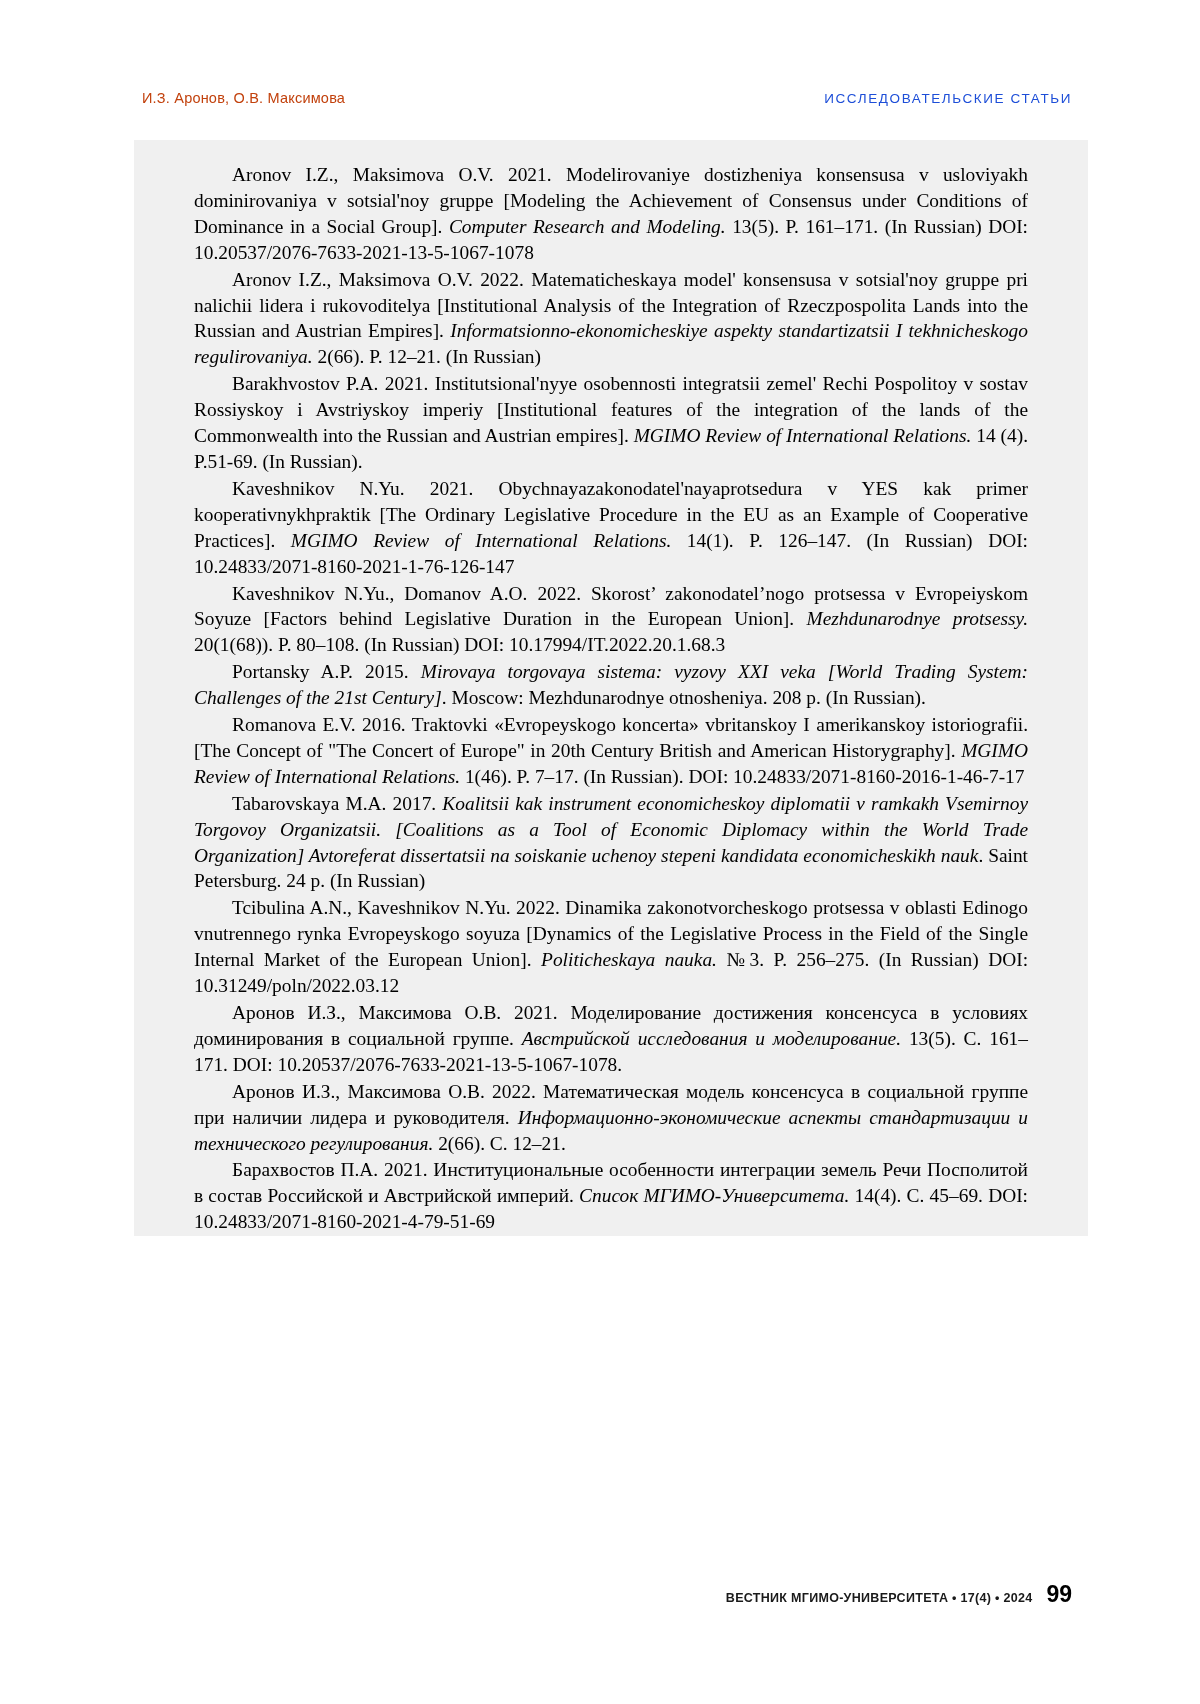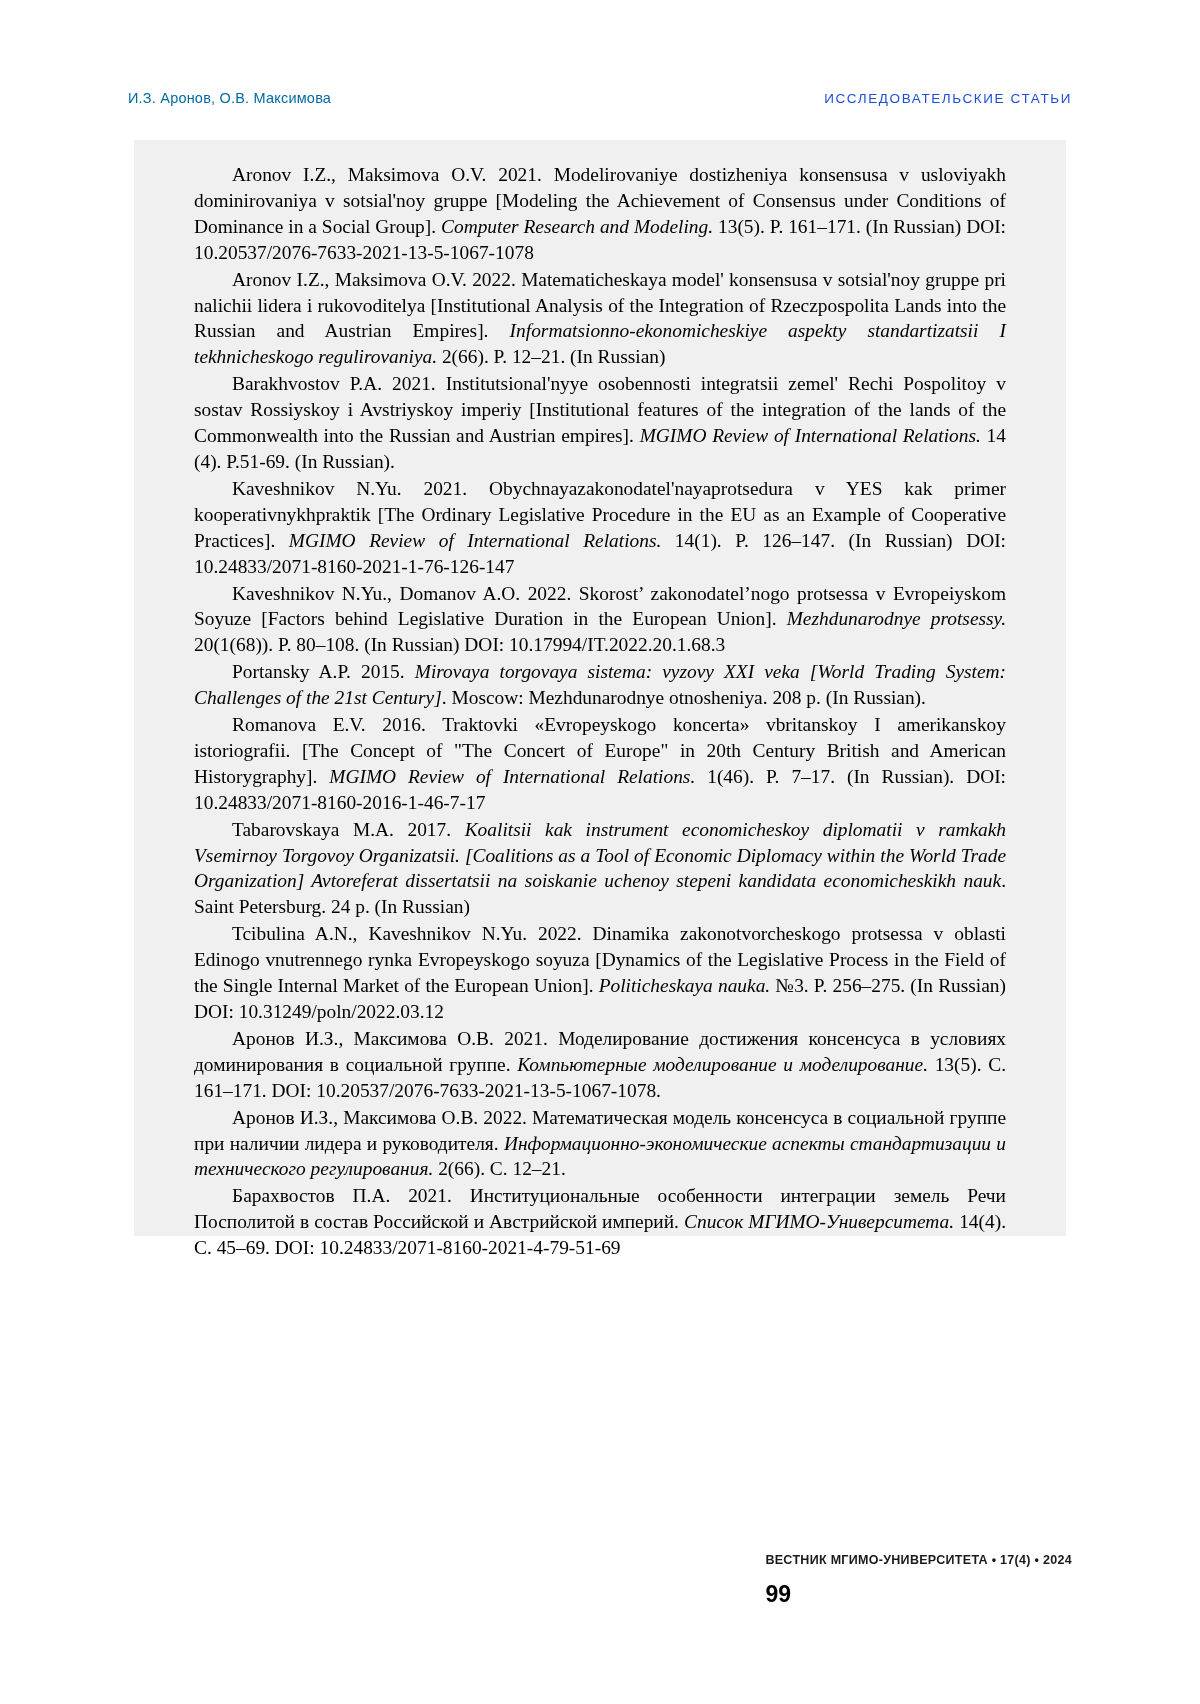--- a/index.html
+++ b/index.html
@@ -29,37 +29,39 @@
     right: 128px;
     height: 22px;
     display: flex;
     justify-content: space-between;
     align-items: baseline;
   }
   .rh-left {
     font-family: "Liberation Sans", sans-serif;
     font-size: 14.5px;
     letter-spacing: 0.2px;
-    color: #0369a1;
+    color: #c2410c;
+    margin-left: 14px;
   }
   .rh-right {
     font-family: "Liberation Sans", sans-serif;
     font-size: 13.5px;
     letter-spacing: 1.6px;
     color: #1d4ed8;
   }
 
   
   .content-block {
     position: absolute;
     top: 140px;
     left: 134px;
     width: 932px;
     height: 1096px;
     background: #f0f0f0;
+    padding-left: 22px;
   }
   .content-inner {
     position: absolute;
     top: 22px;
     left: 60px;
     right: 60px;
   }
 
   p.ref {
     margin: 0 0 1px 0;
@@ -81,21 +83,20 @@
   }
 
   
   .footer {
     position: absolute;
     bottom: 96px;
     right: 128px;
     display: flex;
     align-items: baseline;
     gap: 14px;
-    flex-direction: column;
   }
   .footer-text {
     font-family: "Liberation Sans", sans-serif;
     font-size: 12.5px;
     font-weight: bold;
     letter-spacing: 0.3px;
     color: #1a1a1a;
   }
   .footer-page {
     font-family: "Liberation Sans", sans-serif;
@@ -124,21 +125,21 @@
           <p class="ref" id="ref-kaveshnikov-2021"><span>Kaveshnikov N.Yu. 2021. Obychnayazakonodatel'nayaprotsedura v YES kak primer kooperativnykhpraktik [The Ordinary Legislative Procedure in the EU as an Example of Cooperative Practices]. </span><i>MGIMO Review of International Relations.</i><span> 14(1). P. 126–147. (In Russian) DOI: 10.24833/2071-8160-2021-1-76-126-147</span></p>
           <p class="ref" id="ref-kaveshnikov-domanov-2022"><span>Kaveshnikov N.Yu., Domanov A.O. 2022. Skorost’ zakonodatel’nogo protsessa v Evropeiyskom Soyuze [Factors behind Legislative Duration in the European Union]. </span><i>Mezhdunarodnye protsessy.</i><span> 20(1(68)). P. 80–108. (In Russian) DOI: 10.17994/IT.2022.20.1.68.3</span></p>
           <p class="ref" id="ref-portansky-2021"><span>Portansky A.P. 2015. </span><i>Mirovaya torgovaya sistema: vyzovy XXI veka [World Trading System: Challenges of the 21st Century]</i><span>. Moscow: Mezhdunarodnye otnosheniya. 208 p. (In Russian).</span></p>
           <p class="ref" id="ref-romanova-2016"><span>Romanova E.V. 2016. Traktovki «Evropeyskogo koncerta» vbritanskoy I amerikanskoy istoriografii. [The Concept of "The Concert of Europe" in 20th Century British and American Historygraphy]. </span><i>MGIMO Review of International Relations.</i><span> 1(46). P. 7–17. (In Russian). DOI: 10.24833/2071-8160-2016-1-46-7-17</span></p>
           <p class="ref" id="ref-tabarovskaya-2017"><span>Tabarovskaya M.A. 2017. </span><i>Koalitsii kak instrument economicheskoy diplomatii v ramkakh Vsemirnoy Torgovoy Organizatsii. [Coalitions as a Tool of Economic Diplomacy within the World Trade Organization] Avtoreferat dissertatsii na soiskanie uchenoy stepeni kandidata economicheskikh nauk</i><span>. Saint Petersburg. 24 p. (In Russian)</span></p>
           <p class="ref" id="ref-tcibulina-2022"><span>Tcibulina A.N., Kaveshnikov N.Yu. 2022. Dinamika zakonotvorcheskogo protsessa v oblasti Edinogo vnutrennego rynka Evropeyskogo soyuza [Dynamics of the Legislative Process in the Field of the Single Internal Market of the European Union]. </span><i>Politicheskaya nauka.</i><span> №3. P. 256–275. (In Russian) DOI: 10.31249/poln/2022.03.12</span></p>
         </div>
 
 
       <div id="russian-list">
-          <p class="ref" id="ref-ru-aronov-2021"><span>Аронов И.З., Максимова О.В. 2021. Моделирование достижения консенсуса в условиях доминирования в социальной группе. </span><i>Компьютерные моделирование и моделирование.</i><span> 13(5). С. 161–171. DOI: 10.20537/2076-7633-2021-13-5-1067-1078.</span></p>
+          <p class="ref" id="ref-ru-aronov-2021"><span>Аронов И.З., Максимова О.В. 2021. Моделирование достижения консенсуса в условиях доминирования в социальной группе. </span><i>Австрийской исследования и моделирование.</i><span> 13(5). С. 161–171. DOI: 10.20537/2076-7633-2021-13-5-1067-1078.</span></p>
           <p class="ref" id="ref-ru-aronov-2022"><span>Аронов И.З., Максимова О.В. 2022. Математическая модель консенсуса в социальной группе при наличии лидера и руководителя. </span><i>Информационно-экономические аспекты стандартизации и технического регулирования.</i><span> 2(66). С. 12–21.</span></p>
           <p class="ref" id="ref-ru-barakhvostov-2021"><span>Барахвостов П.А. 2021. Институциональные особенности интеграции земель Речи Посполитой в состав Российской и Австрийской империй. </span><i>Список МГИМО-Университета.</i><span> 14(4). С. 45–69. DOI: 10.24833/2071-8160-2021-4-79-51-69</span></p>
         </div>
 
     </div>
   </div>
 
   <div class="footer">
     <span class="footer-text">ВЕСТНИК МГИМО-УНИВЕРСИТЕТА • 17(4) • 2024</span>
     <span class="footer-page">99</span>

